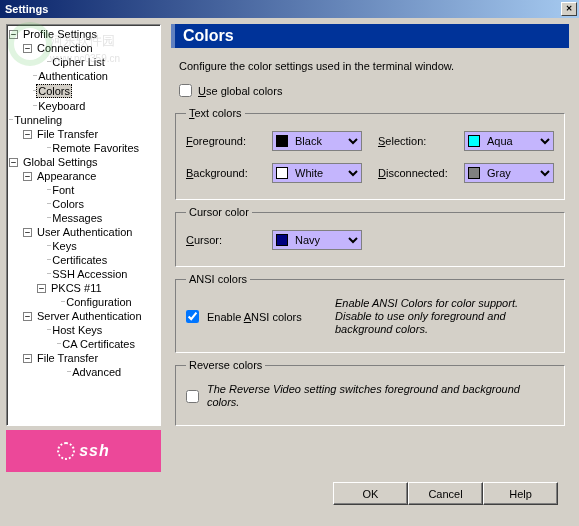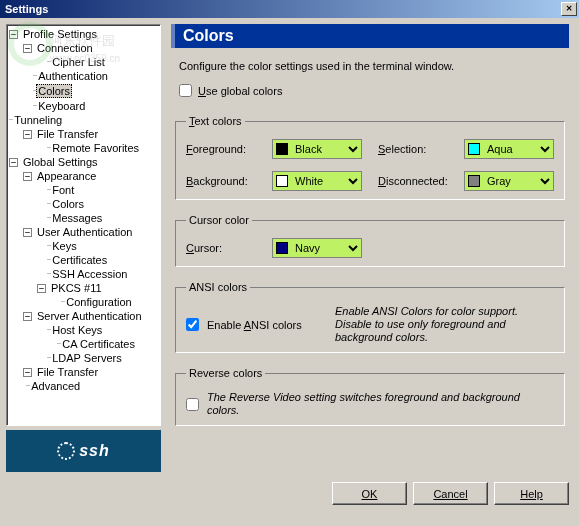--- a/index.html
+++ b/index.html
@@ -8,39 +8,39 @@
 .titlebar-text { flex: 1; padding-left: 3px; }
 .close-btn { width: 16px; height: 14px; background: #d4d0c8; border: 1px solid #fff; border-right-color: #404040; border-bottom-color: #404040; font-family: Marlett, Arial; font-size: 8px; text-align: center; line-height: 12px; color: #000; cursor: pointer; }
 .main { display: flex; height: 460px; padding: 6px; gap: 6px; }
 .tree-panel { width: 175px; display: flex; flex-direction: column; }
 .tree { flex: 1; background: #fff; border: 1px solid #808080; border-right-color: #fff; border-bottom-color: #fff; box-shadow: inset 1px 1px 0 #404040; padding: 2px; overflow: auto; }
 .tree-item { white-space: nowrap; padding: 1px 0; cursor: pointer; display: flex; align-items: center; }
 .tree-label { padding: 0 2px; }
 .tree-label.selected { background: #d4d0c8; border: 1px dotted #000; padding: 0 1px; }
 .exp { display: inline-block; width: 9px; height: 9px; border: 1px solid #808080; text-align: center; line-height: 7px; font-size: 9px; margin-right: 3px; cursor: pointer; font-family: monospace; }
 .dots { display: inline-block; color: #808080; font-size: 7px; letter-spacing: -1px; }
-.logo-box { height: 42px; background: #0c4a6e; margin-top: 4px; display: flex; align-items: center; justify-content: center; }
+.logo-box { height: 42px; background: #ec4899; margin-top: 4px; display: flex; align-items: center; justify-content: center; }
 .logo-text { color: #fff; font-weight: bold; font-size: 16px; font-style: italic; letter-spacing: 1px; }
 .logo-ring { display: inline-block; width: 18px; height: 18px; border: 2px dotted #fff; border-radius: 50%; margin-right: 4px; }
 .content { flex: 1; padding: 0 4px; }
 .header { background: #003399; color: #fff; font-size: 16px; font-weight: bold; padding: 3px 8px; margin-bottom: 8px; border-left: 4px solid #6080c0; }
 .desc { padding: 4px 8px 8px; }
 .chkrow { padding: 4px 8px; display: flex; align-items: center; gap: 6px; }
-fieldset { border: 1px solid #fff; border-top-color: #808080; border-left-color: #808080; margin: 14px 4px; padding: 8px 10px 4px; }
+fieldset { border: 1px solid #fff; border-top-color: #808080; border-left-color: #808080; margin: 6px 4px; padding: 8px 10px 12px; }
 legend { padding: 0 3px; }
 .row { display: flex; align-items: center; margin: 4px 0; gap: 8px; }
 .col2 { display: grid; grid-template-columns: 1fr 1fr; gap: 4px 16px; }
 .lbl { width: 78px; }
 .u { text-decoration: underline; }
-select.colorsel { width: 90px; height: 20px; border: 1px solid #808080; background: #bef264; font-size: 11px; padding-left: 18px; }
+select.colorsel { width: 90px; height: 20px; border: 1px solid #808080; background: #c4b5fd; font-size: 11px; padding-left: 18px; }
 .selwrap { position: relative; display: inline-block; }
 .selwrap .sw { position: absolute; left: 4px; top: 4px; width: 12px; height: 12px; border: 1px solid #000; pointer-events: none; }
 .hint { flex: 1; font-size: 11px; line-height: 13px; font-style: italic; }
 input[type=checkbox] { width: 13px; height: 13px; }
-.btnbar { display: flex; justify-content: flex-end; gap: 6px; padding: 4px 10px 0; text-decoration: underline; }
+.btnbar { display: flex; justify-content: flex-end; padding: 4px 21px 0; }
 .btn { width: 75px; height: 23px; background: #d4d0c8; border: 1px solid #fff; border-right-color: #404040; border-bottom-color: #404040; box-shadow: inset -1px -1px 0 #808080; font-size: 11px; cursor: pointer; }
 .watermark { position: absolute; top: 32px; left: 50px; color: rgba(200,200,200,.5); font-size: 13px; pointer-events: none; }
 .wm-circle { position:absolute; top:22px; left:8px; width:44px; height:44px; border:6px solid rgba(100,200,100,.2); border-radius:50%; pointer-events:none;}
 </style>
 </head>
 <body>
 
 <div class="titlebar">
   <span class="titlebar-text">Settings</span>
   <div class="close-btn">✕</div>
@@ -140,29 +140,25 @@
           <span class="tree-label">Server Authentication</span>
         </div>
       <div class="tree-item" style="padding-left:38px">
           <span class="dots">┈</span>
           <span class="tree-label">Host Keys</span>
         </div>
       <div class="tree-item" style="padding-left:48px">
           <span class="dots">┈</span>
           <span class="tree-label">CA Certificates</span>
         </div>
-      <div class="tree-item" style="padding-left:38px">
-          <span class="dots">┈</span>
-          <span class="tree-label">LDAP Servers</span>
-        </div>
       <div class="tree-item" style="padding-left:14px">
           <span class="exp">−</span>
           <span class="tree-label">File Transfer</span>
         </div>
-      <div class="tree-item" style="padding-left:17px">
+      <div class="tree-item" style="padding-left:58px">
           <span class="dots">┈</span>
           <span class="tree-label">Advanced</span>
         </div>
     </div>
     <div class="logo-box">
       <span class="logo-ring"></span>
       <span class="logo-text">ssh</span>
     </div>
   </div>
 

